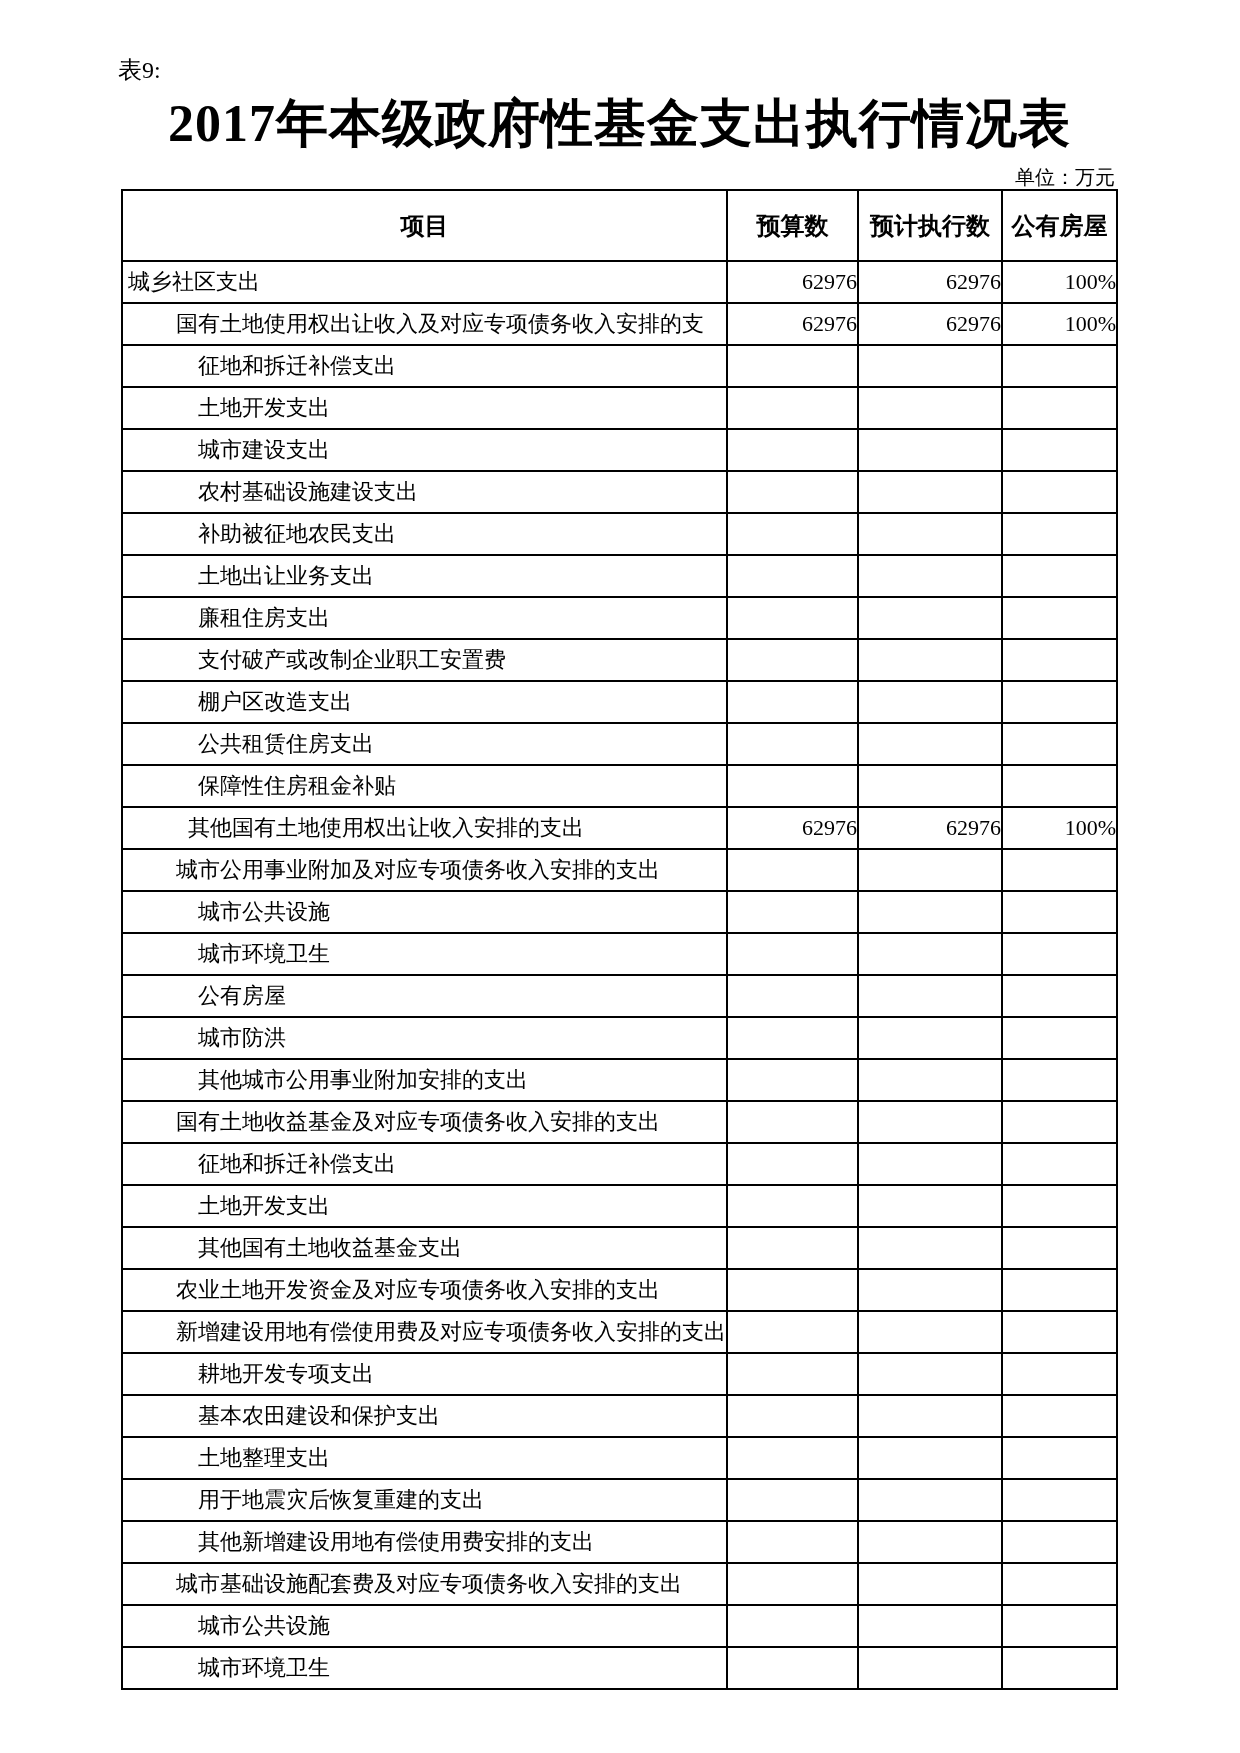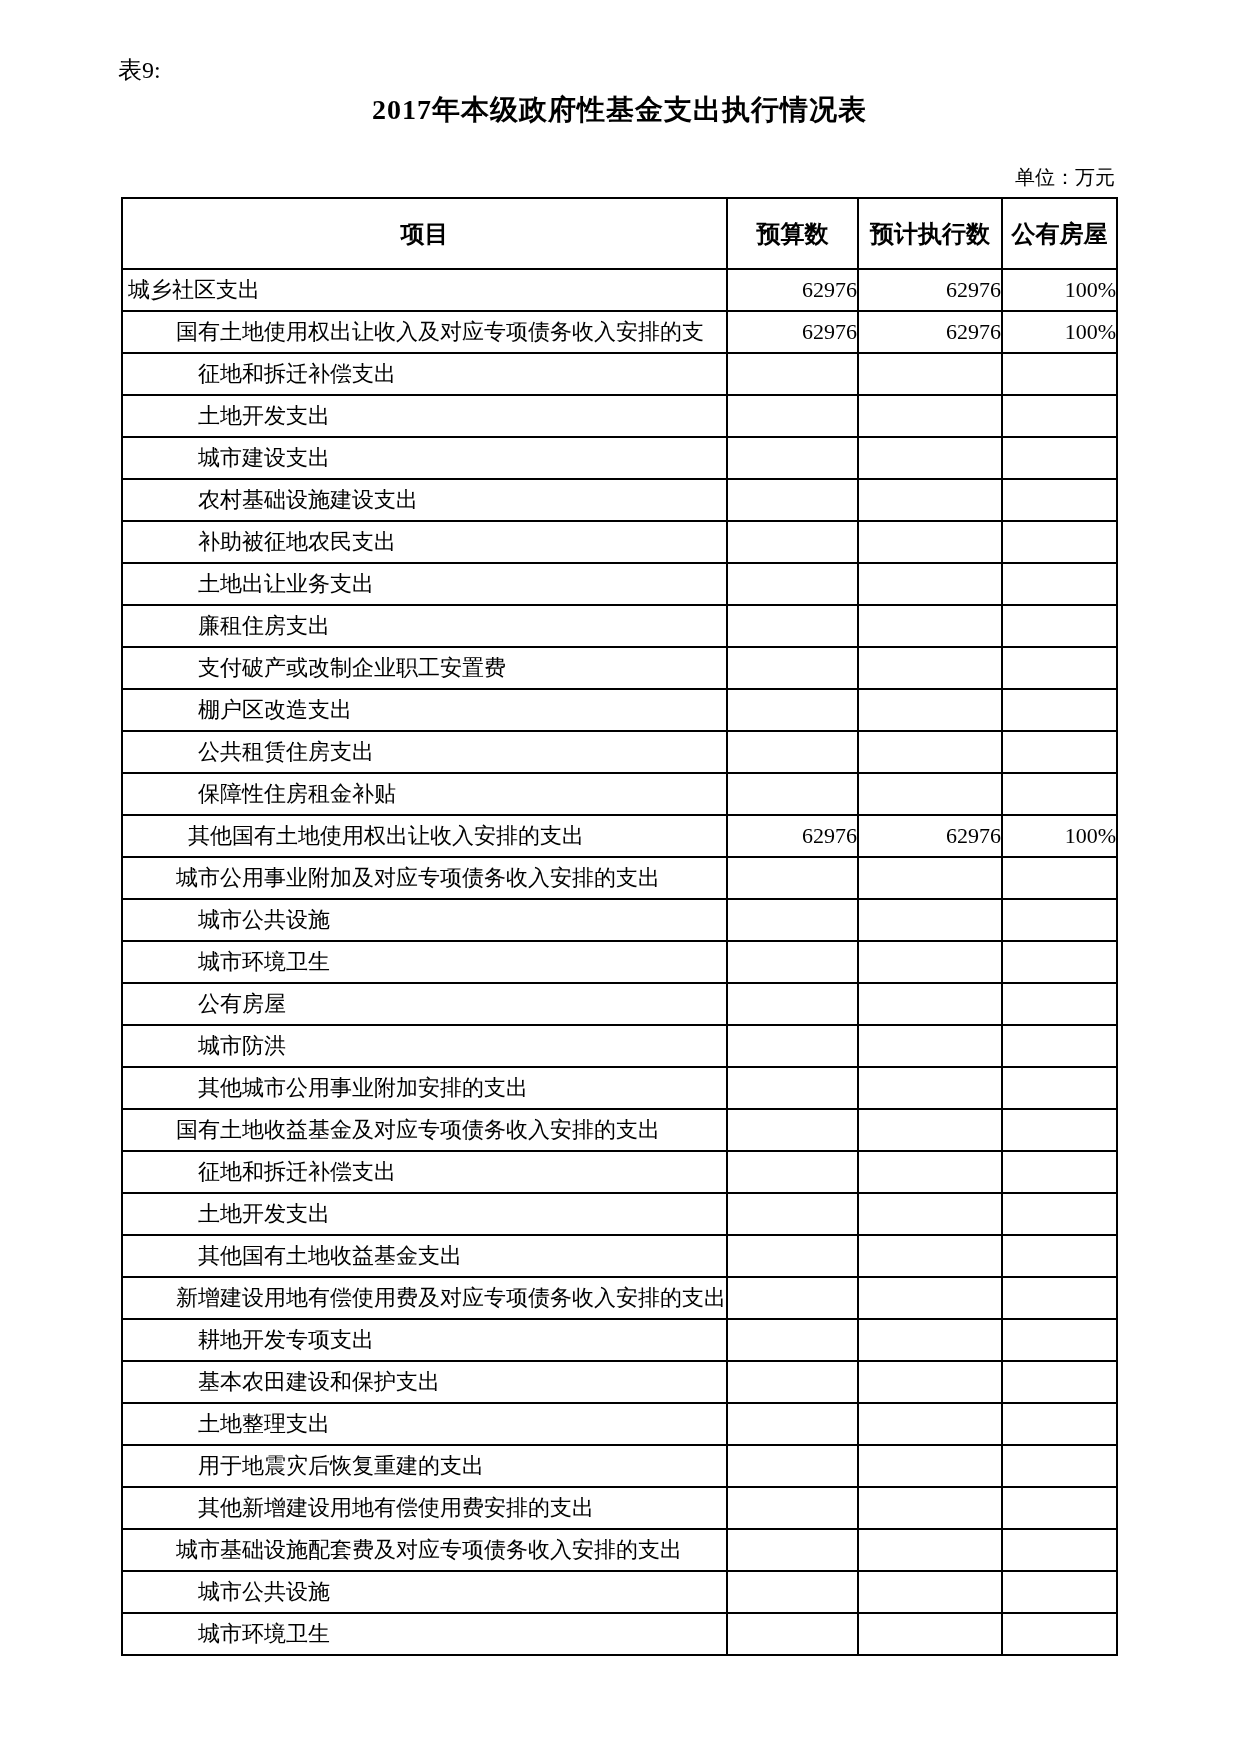--- a/index.html
+++ b/index.html
@@ -11,30 +11,30 @@
     color:#000;
     overflow:hidden;
   }
   .table-label{
     position:absolute;left:118px;top:56px;
     font-size:24px;line-height:1.2;
   }
   .doc-title{
     position:absolute;left:122px;top:94px;width:995px;
     margin:0;text-align:center;
-    font-size:28px;font-weight:bold;line-height:1.15;
+    font-size:52px;font-weight:bold;line-height:1.15;
     letter-spacing:1px;
     white-space:nowrap;
   }
   .unit-note{
     position:absolute;left:122px;top:163px;width:993px;
     text-align:right;font-size:20px;line-height:1.4;
   }
   table.budget{
-    position:absolute;left:121px;top:197px;
+    position:absolute;left:121px;top:189px;
     border-collapse:collapse;table-layout:fixed;
     font-size:22px;
   }
   table.budget col.c0{width:605px;}
   table.budget col.c1{width:131px;}
   table.budget col.c2{width:144px;}
   table.budget col.c3{width:115px;}
   table.budget th, table.budget td{
     border:2px solid #000;
     padding:0;
@@ -243,20 +243,26 @@
     <td class="cell-num"></td>
   </tr>
 
   <tr>
     <td class="cell-item" style="padding-left: 75px;"><span class="item-text">其他国有土地收益基金支出</span></td>
     <td class="cell-num"></td>
     <td class="cell-num"></td>
     <td class="cell-num"></td>
   </tr>
 
+  <tr>
+    <td class="cell-item" style="padding-left: 53px;"><span class="item-text">农业土地开发资金及对应专项债务收入安排的支出</span></td>
+    <td class="cell-num"></td>
+    <td class="cell-num"></td>
+    <td class="cell-num"></td>
+  </tr>
 
   <tr>
     <td class="cell-item" style="padding-left: 53px; border-radius: 18px;"><span class="item-text">新增建设用地有偿使用费及对应专项债务收入安排的支出</span></td>
     <td class="cell-num"></td>
     <td class="cell-num"></td>
     <td class="cell-num"></td>
   </tr>
 
   <tr>
     <td class="cell-item" style="padding-left: 75px;"><span class="item-text">耕地开发专项支出</span></td>

